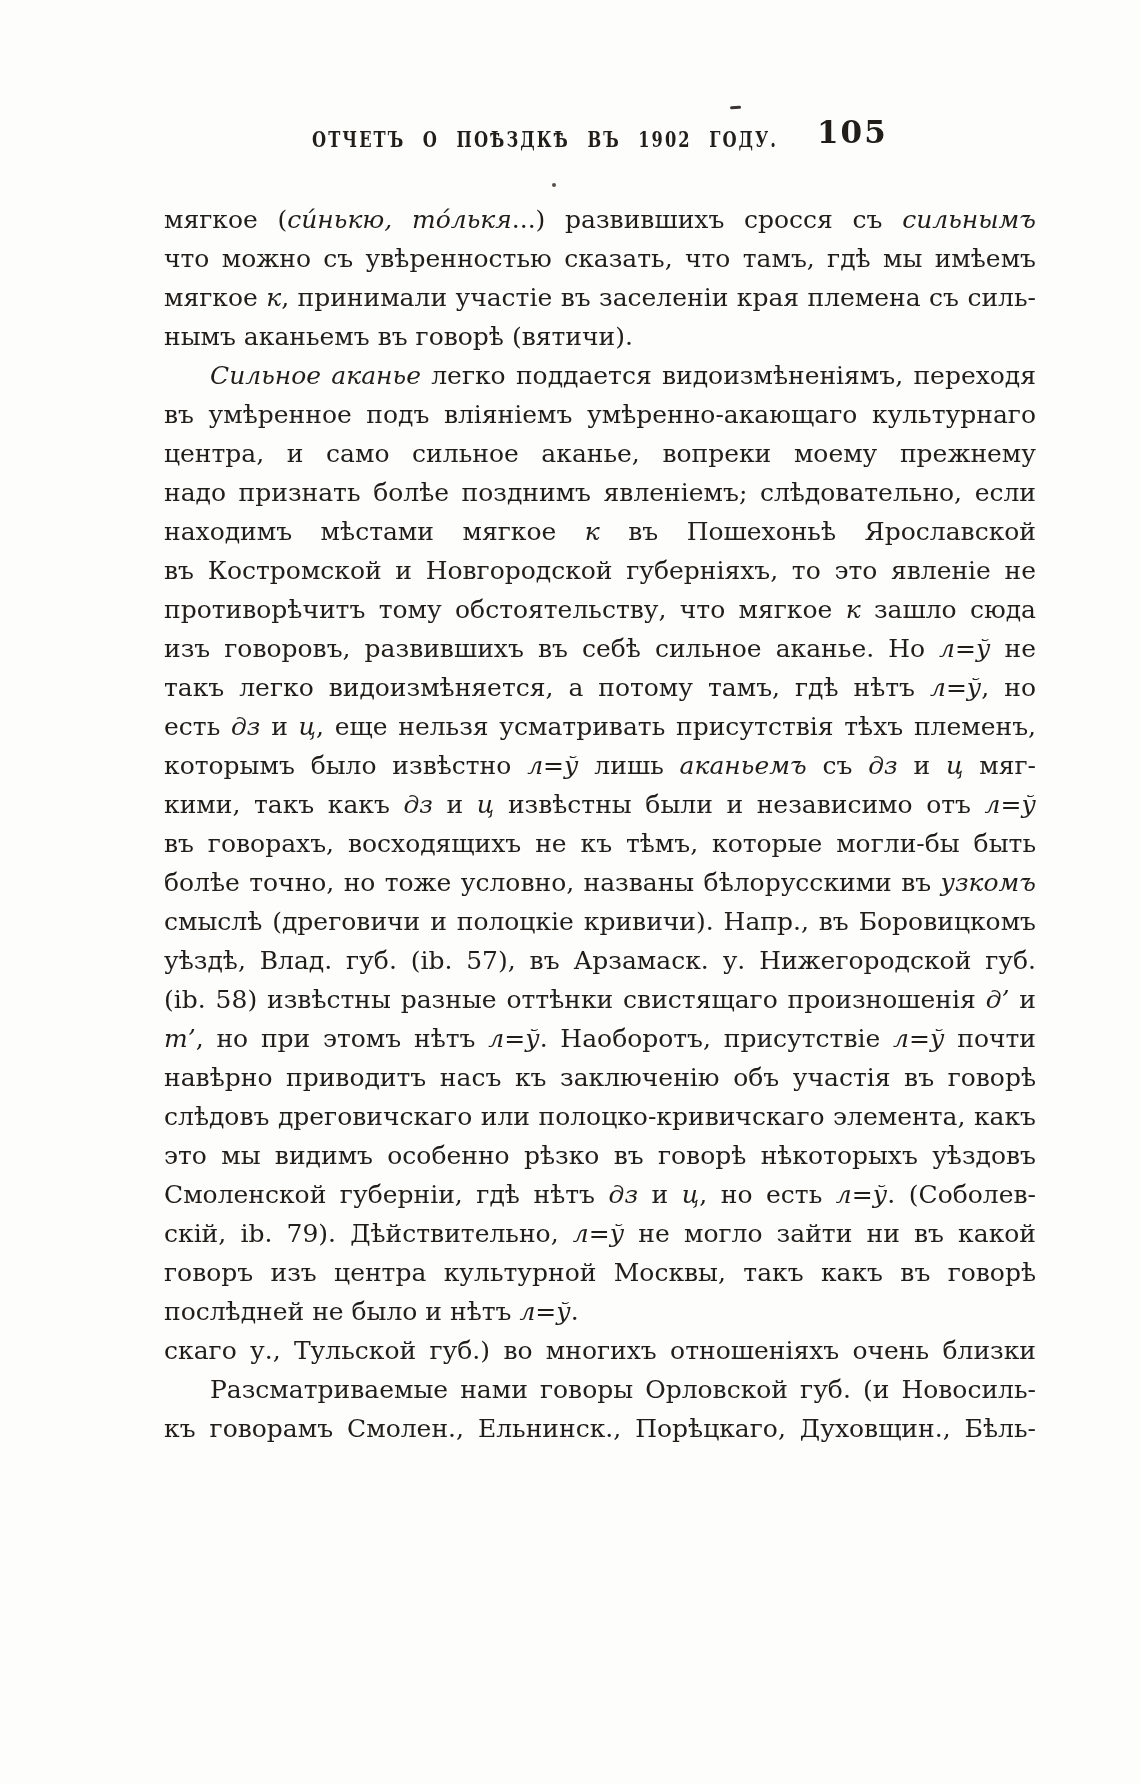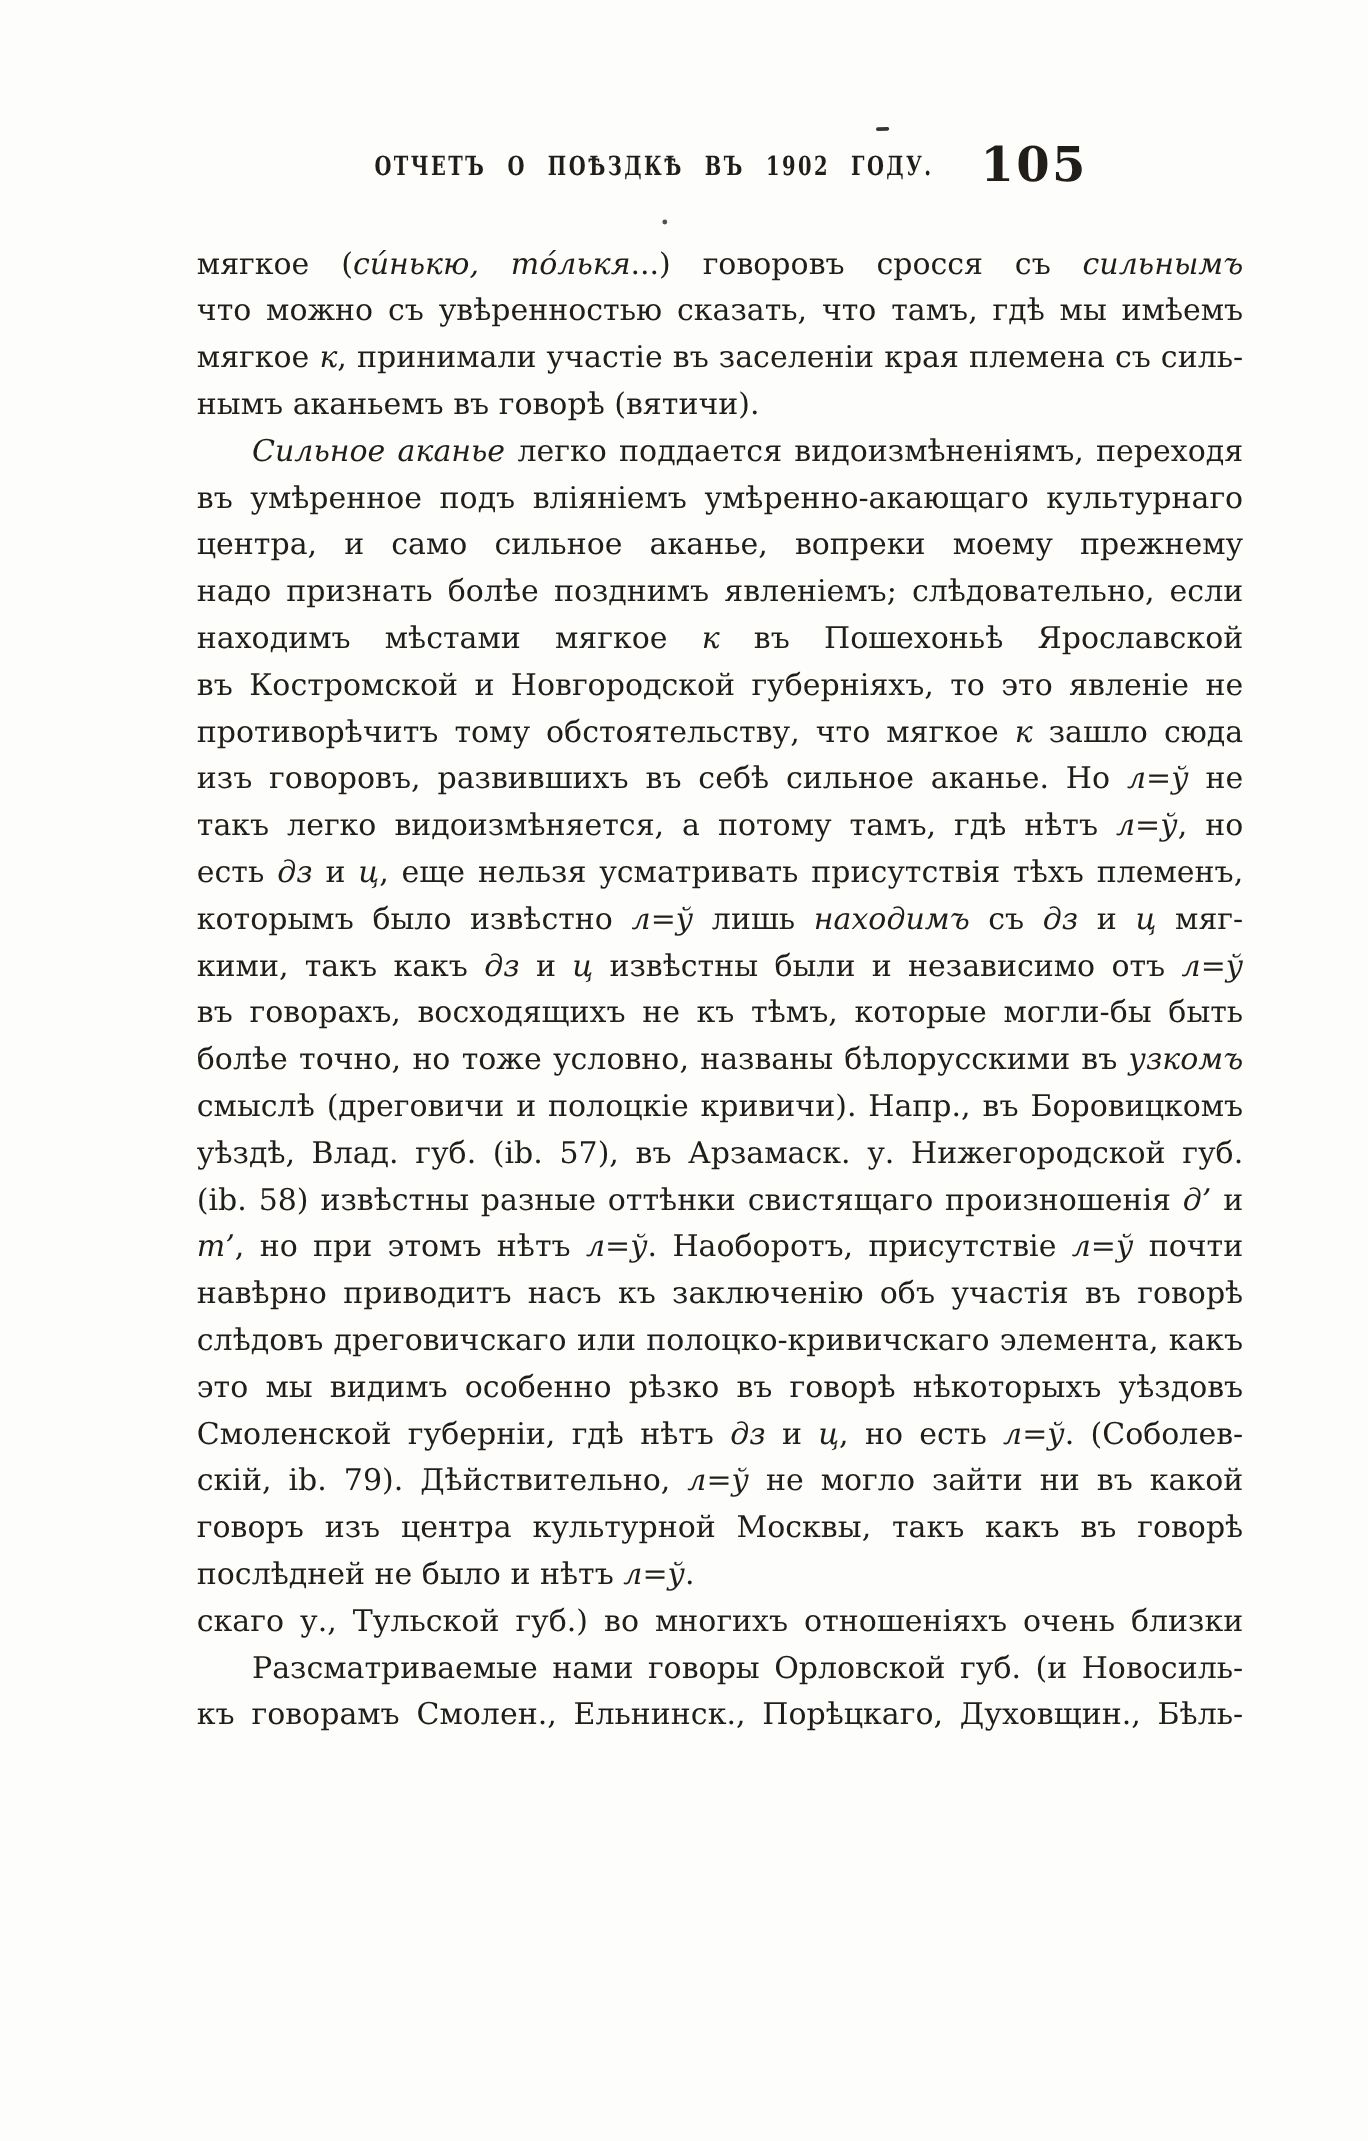--- a/index.html
+++ b/index.html
@@ -24,21 +24,21 @@
     font-size:22px;
     letter-spacing:2.5px;
     word-spacing:12px;
     white-space:nowrap;
     font-weight:bold;
     font-stretch:condensed;
   }
   .page-number{
     position:absolute;
     top:114px;left:793px;
-    font-size:40px;
+    font-size:31px;
     letter-spacing:2px;
     font-weight:bold;
   }
   .text-block{
     position:absolute;
     top:200px;left:140px;
     width:872px;
     font-size:25px;
     line-height:39px;
     font-weight:500;
@@ -75,35 +75,35 @@
 </style>
 </head>
 <body>
 
 <div class="page">
   <div class="running-title">ОТЧЕТЪ О ПОѢЗДКѢ ВЪ 1902 ГОДУ.</div>
   <div class="page-number">105</div>
   <div class="speck-dash"></div>
   <div class="speck-dot"></div>
   <div class="text-block">
-      <div class="line"><span>мягкое (</span><span class="it">си́нькю, то́лькя</span><span>...) говоровъ сросся съ </span><span class="it">сильнымъ аканьемъ</span></div>
+      <div class="line"><span>мягкое (</span><span class="it">си́нькю, то́лькя</span><span>...) развившихъ сросся съ </span><span class="it">сильнымъ аканьемъ</span></div>
       <div class="line"><span>что можно съ увѣренностью сказать, что тамъ, гдѣ мы имѣемъ</span></div>
       <div class="line"><span>мягкое </span><span class="it">к</span><span>, принимали участіе въ заселеніи края племена съ силь-</span></div>
       <div class="line end"><span>нымъ аканьемъ въ говорѣ (вятичи).</span></div>
       <div class="line indent"><span class="it">Сильное аканье</span><span> легко поддается видоизмѣненіямъ, переходя</span></div>
       <div class="line"><span>въ умѣренное подъ вліяніемъ умѣренно-акающаго культурнаго</span></div>
       <div class="line"><span>центра, и само сильное аканье, вопреки моему прежнему мнѣнію,</span></div>
       <div class="line"><span>надо признать болѣе позднимъ явленіемъ; слѣдовательно, если мы</span></div>
       <div class="line"><span>находимъ мѣстами мягкое </span><span class="it">к</span><span> въ Пошехоньѣ Ярославской губерніи,</span></div>
       <div class="line"><span>въ Костромской и Новгородской губерніяхъ, то это явленіе не</span></div>
       <div class="line"><span>противорѣчитъ тому обстоятельству, что мягкое </span><span class="it">к</span><span> зашло сюда</span></div>
       <div class="line"><span>изъ говоровъ, развившихъ въ себѣ сильное аканье. Но </span><span class="it">л=ў</span><span> не</span></div>
       <div class="line"><span>такъ легко видоизмѣняется, а потому тамъ, гдѣ нѣтъ </span><span class="it">л=ў</span><span>, но</span></div>
       <div class="line"><span>есть </span><span class="it">дз</span><span> и </span><span class="it">ц</span><span>, еще нельзя усматривать присутствія тѣхъ племенъ,</span></div>
-      <div class="line"><span>которымъ было извѣстно </span><span class="it">л=ў</span><span> лишь </span><span class="it">находимъ</span><span> съ </span><span class="it">дз</span><span> и </span><span class="it">ц</span><span> мяг-</span></div>
+      <div class="line"><span>которымъ было извѣстно </span><span class="it">л=ў</span><span> лишь </span><span class="it">аканьемъ</span><span> съ </span><span class="it">дз</span><span> и </span><span class="it">ц</span><span> мяг-</span></div>
       <div class="line"><span>кими, такъ какъ </span><span class="it">дз</span><span> и </span><span class="it">ц</span><span> извѣстны были и независимо отъ </span><span class="it">л=ў</span></div>
       <div class="line"><span>въ говорахъ, восходящихъ не къ тѣмъ, которые могли-бы быть</span></div>
       <div class="line"><span>болѣе точно, но тоже условно, названы бѣлорусскими въ </span><span class="it">узкомъ</span></div>
       <div class="line"><span>смыслѣ (дреговичи и полоцкіе кривичи). Напр., въ Боровицкомъ</span></div>
       <div class="line"><span>уѣздѣ, Влад. губ. (ib. 57), въ Арзамаск. у. Нижегородской губ.</span></div>
       <div class="line"><span>(ib. 58) извѣстны разные оттѣнки свистящаго произношенія </span><span class="it">д’</span><span> и</span></div>
       <div class="line"><span class="it">т’</span><span>, но при этомъ нѣтъ </span><span class="it">л=ў</span><span>. Наоборотъ, присутствіе </span><span class="it">л=ў</span><span> почти</span></div>
       <div class="line"><span>навѣрно приводитъ насъ къ заключенію объ участія въ говорѣ</span></div>
       <div class="line"><span>слѣдовъ дреговичскаго или полоцко-кривичскаго элемента, какъ</span></div>
       <div class="line"><span>это мы видимъ особенно рѣзко въ говорѣ нѣкоторыхъ уѣздовъ</span></div>

